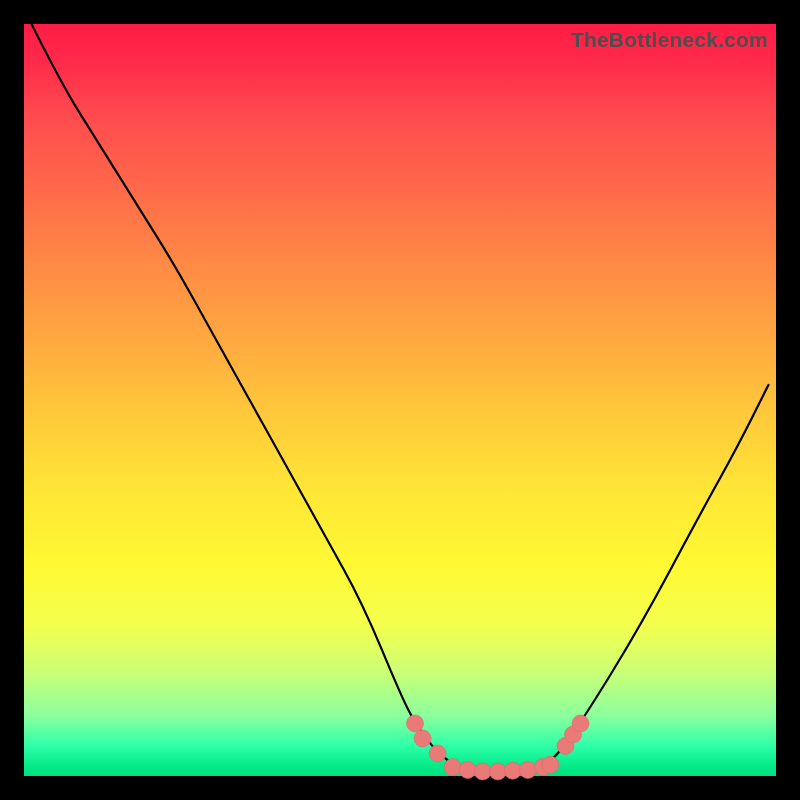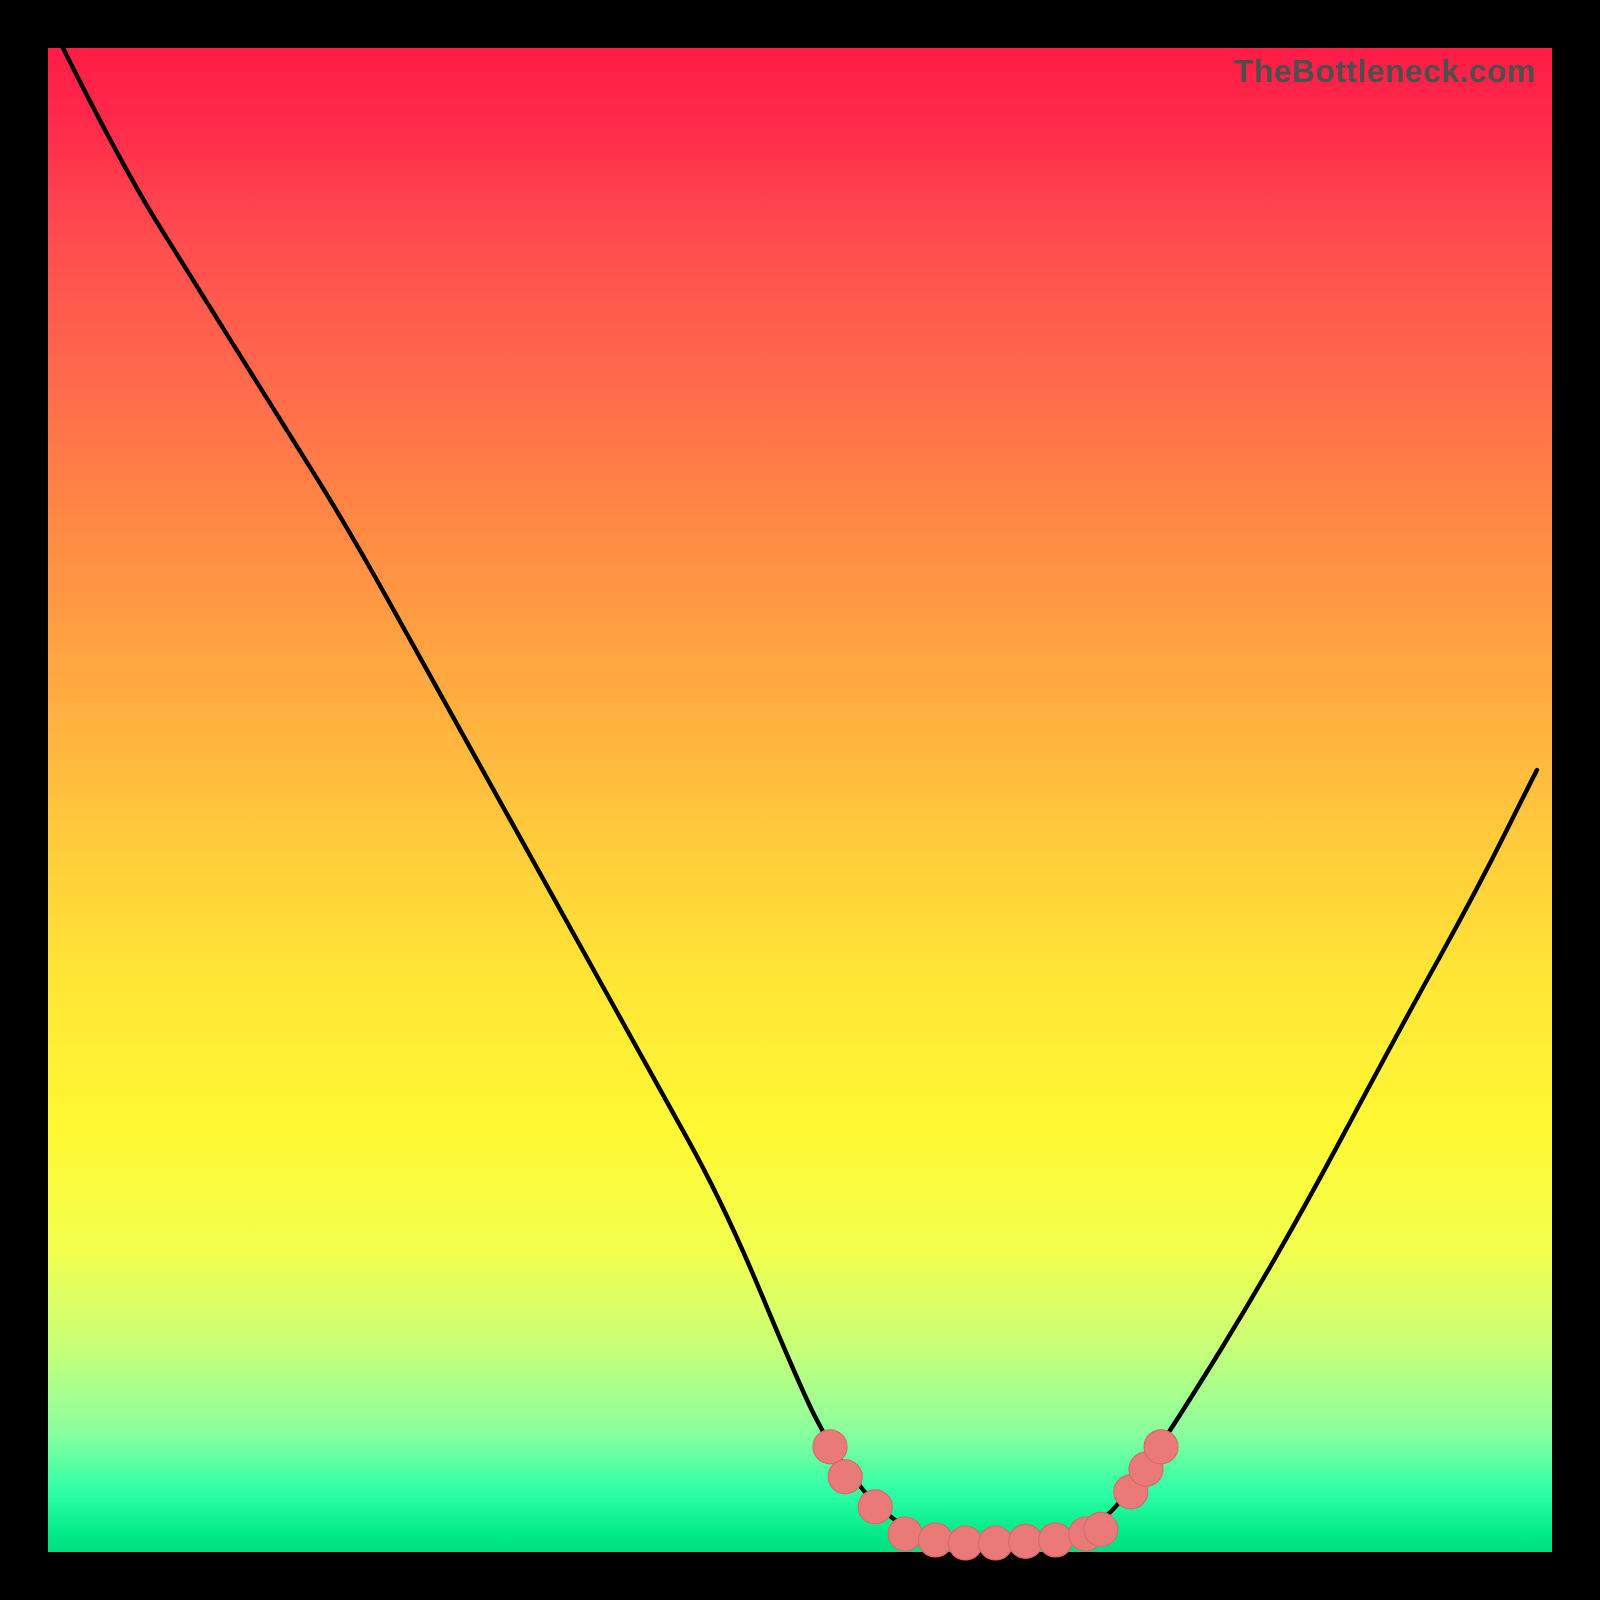--- a/index.html
+++ b/index.html
@@ -39,21 +39,21 @@
       #2effa8 96%,
       #00e884 99%,
       #00e080 100%
     );
   }
   .watermark {
     position: absolute;
     top: 4px;
     right: 8px;
     color: #4e4e4e;
-    font-size: 16px;
+    font-size: 21px;
     font-weight: 600;
     letter-spacing: 0.2px;
     user-select: none;
   }
   svg.overlay {
     position: absolute;
     left: 0;
     top: 0;
     width: 752px;
     height: 752px;

